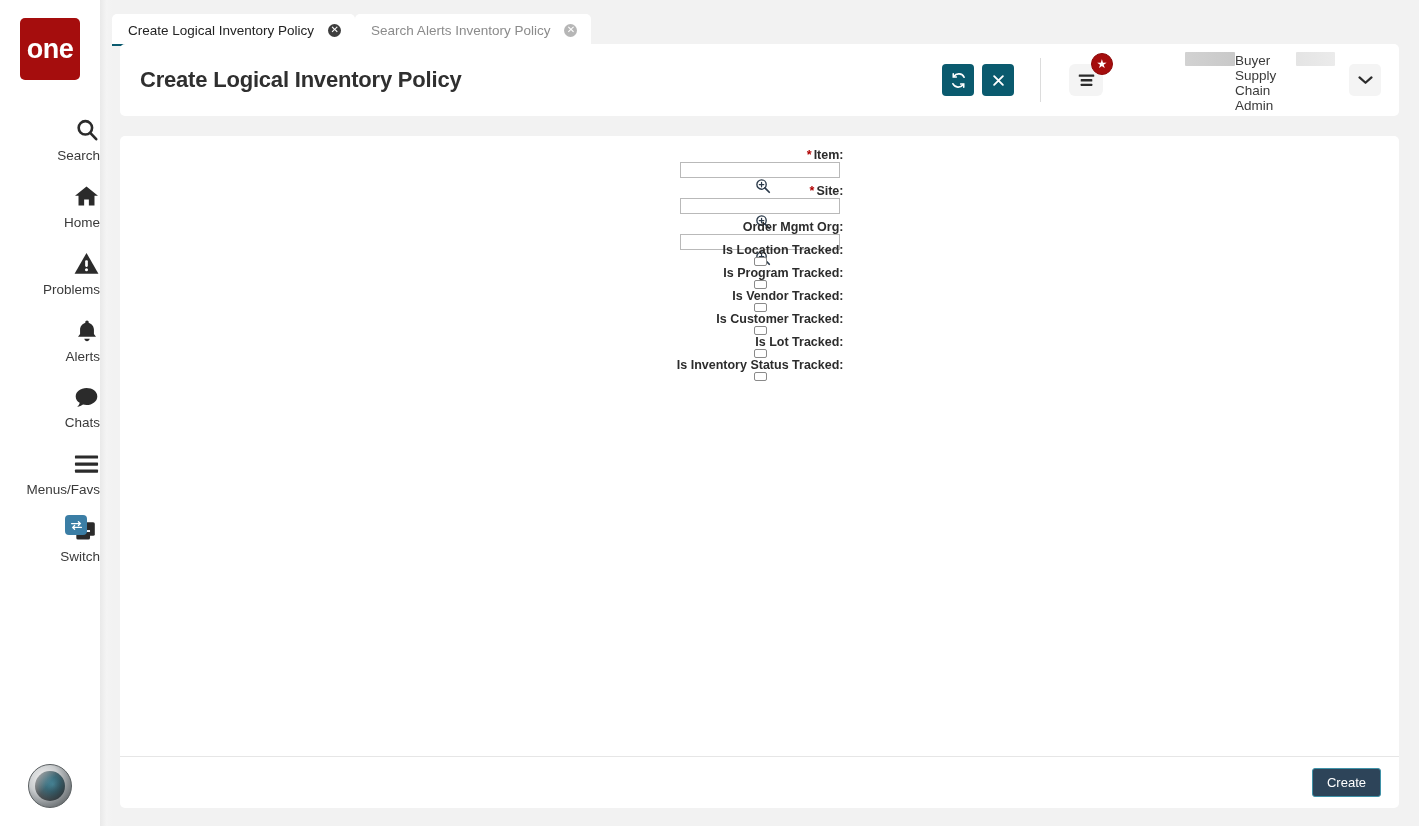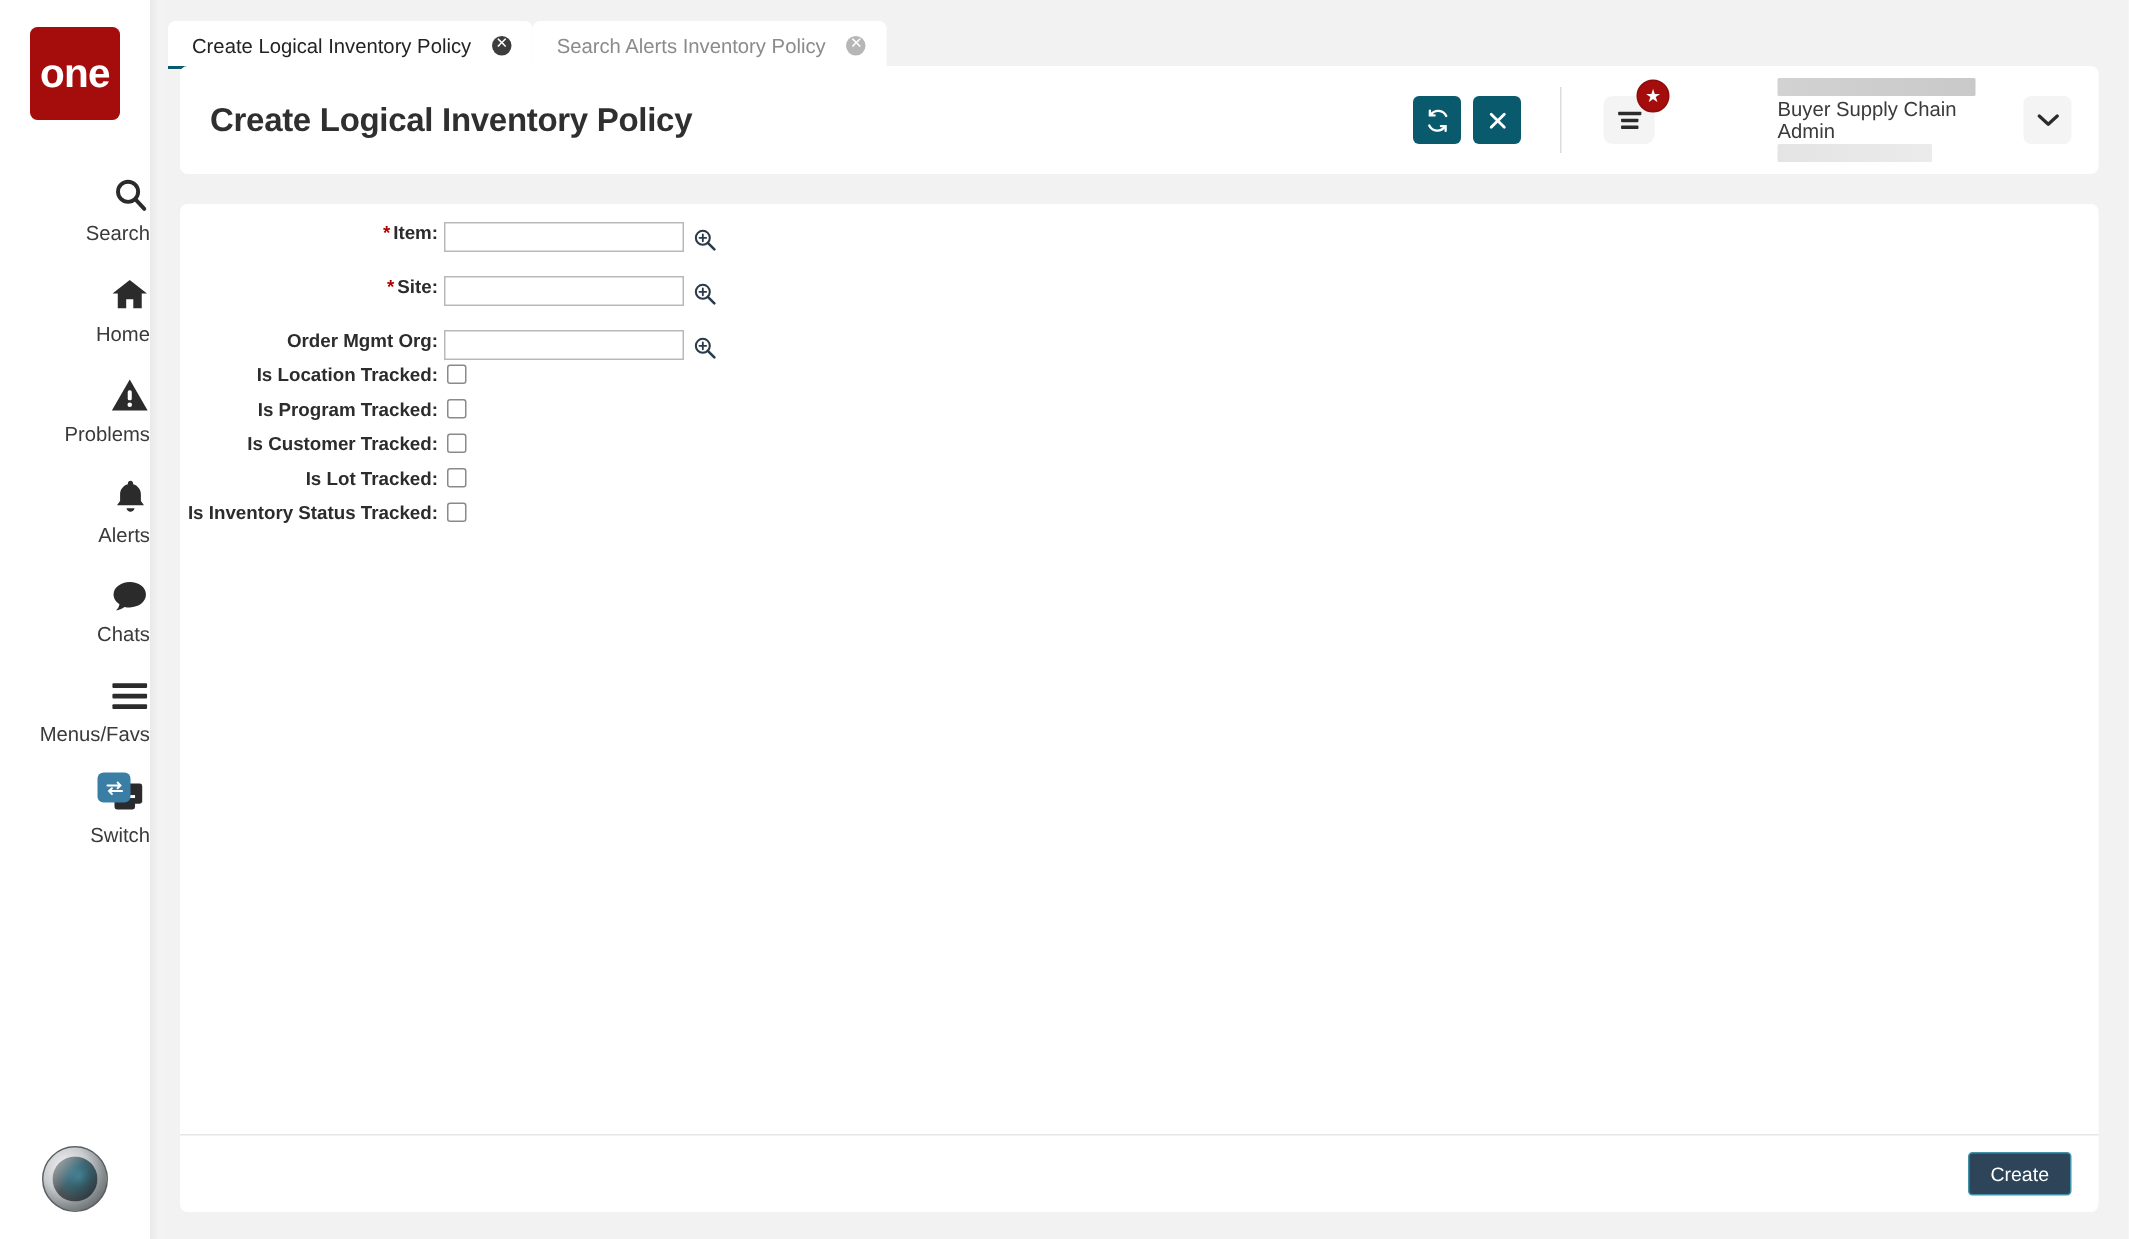--- a/index.html
+++ b/index.html
@@ -118,41 +118,41 @@
   }
   .star-badge {
     position: absolute; right: -10px; top: -11px;
     width: 22px; height: 22px; border-radius: 50%;
     background: #a50d0d; border: 1px solid #8d0b0b;
     display: flex; align-items: center; justify-content: center;
     color: #ffffff; font-size: 12px; line-height: 1;
   }
   .user-block {
     position: relative; width: 150px; height: 56px;
-    display: flex; flex-direction: column; justify-content: center;
+    display: flex; flex-direction: row; justify-content: center;
   }
   .redact { height: 14px; border-radius: 1px; }
   .redact.top { width: 132px; background: linear-gradient(to right, #d2d2d2, #c9c9c9); }
   .redact.bottom { width: 103px; background: linear-gradient(to right, #e4e4e4, #ebebeb); }
   .user-name { font-size: 13.5px; color: #3a3a3a; margin: 1px 0; }
   .user-caret {
     width: 32px; height: 32px; border-radius: 5px; background: #f4f4f4;
     margin-left: 14px; margin-right: 18px; cursor: pointer;
     display: flex; align-items: center; justify-content: center;
   }
 
   
   .content-card {
     position: absolute; left: 120px; top: 136px;
     width: 1279px; height: 672px;
     background: #ffffff; border-radius: 5px;
     display: flex; flex-direction: column;
   }
   .form-area { flex: 1; padding-top: 12px; }
-  .form-row { display: flex; height: 23px; }
+  .form-row { display: flex; align-items: center; height: 23px; flex-direction: column; }
   .form-row.spaced { margin-top: 13px; }
   .form-label {
     width: 176px; text-align: right; padding-right: 4px;
     font-size: 12.5px; font-weight: bold; color: #2c2c2c; white-space: nowrap;
   }
   .req { color: #b00000; margin-right: 2px; }
   .form-input {
     width: 160px; height: 20px;
     border: 1px solid #b9b9b9; background: #ffffff;
     font-family: "Liberation Sans", sans-serif; font-size: 12px;
@@ -369,20 +369,24 @@
       <div class="form-row">
         <div class="form-label"><span>Is Location Tracked</span>:</div>
         <input class="cbox" type="checkbox" style="">
       </div>
 
       <div class="form-row">
         <div class="form-label"><span>Is Program Tracked</span>:</div>
         <input class="cbox" type="checkbox" style="">
       </div>
 
+      <div class="form-row">
+        <div class="form-label"><span>Is Vendor Tracked</span>:</div>
+        <input class="cbox" type="checkbox" style="">
+      </div>
 
       <div class="form-row">
         <div class="form-label"><span>Is Customer Tracked</span>:</div>
         <input class="cbox" type="checkbox" style="">
       </div>
 
       <div class="form-row">
         <div class="form-label"><span>Is Lot Tracked</span>:</div>
         <input class="cbox" type="checkbox" style="">
       </div>

